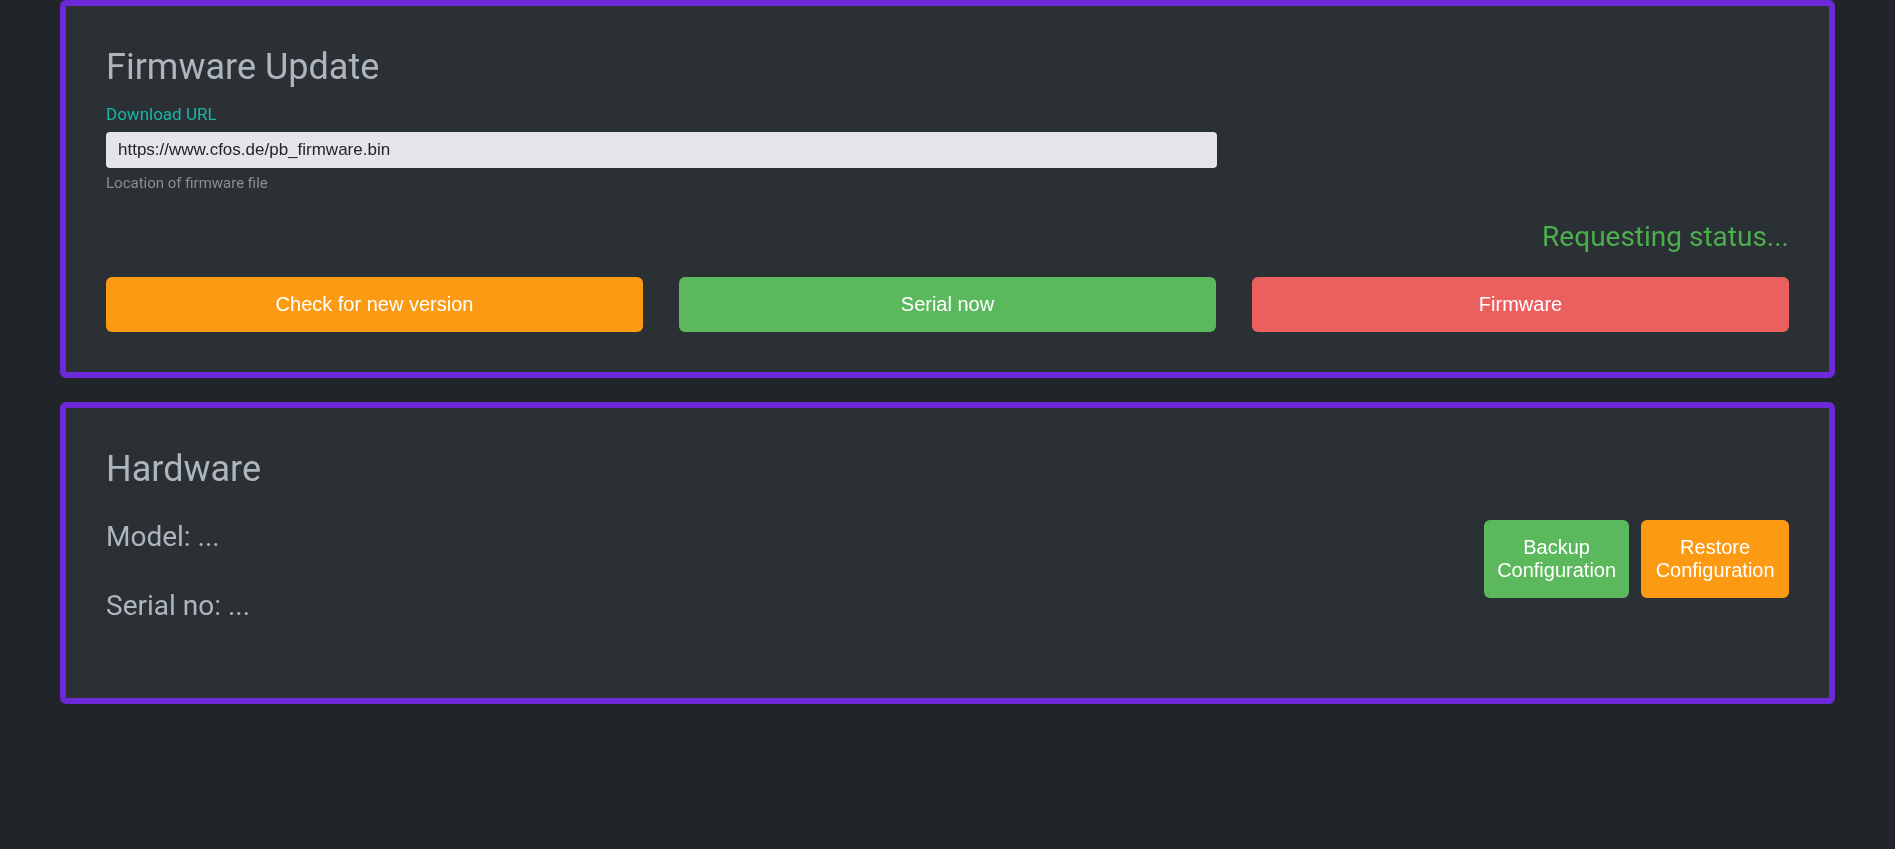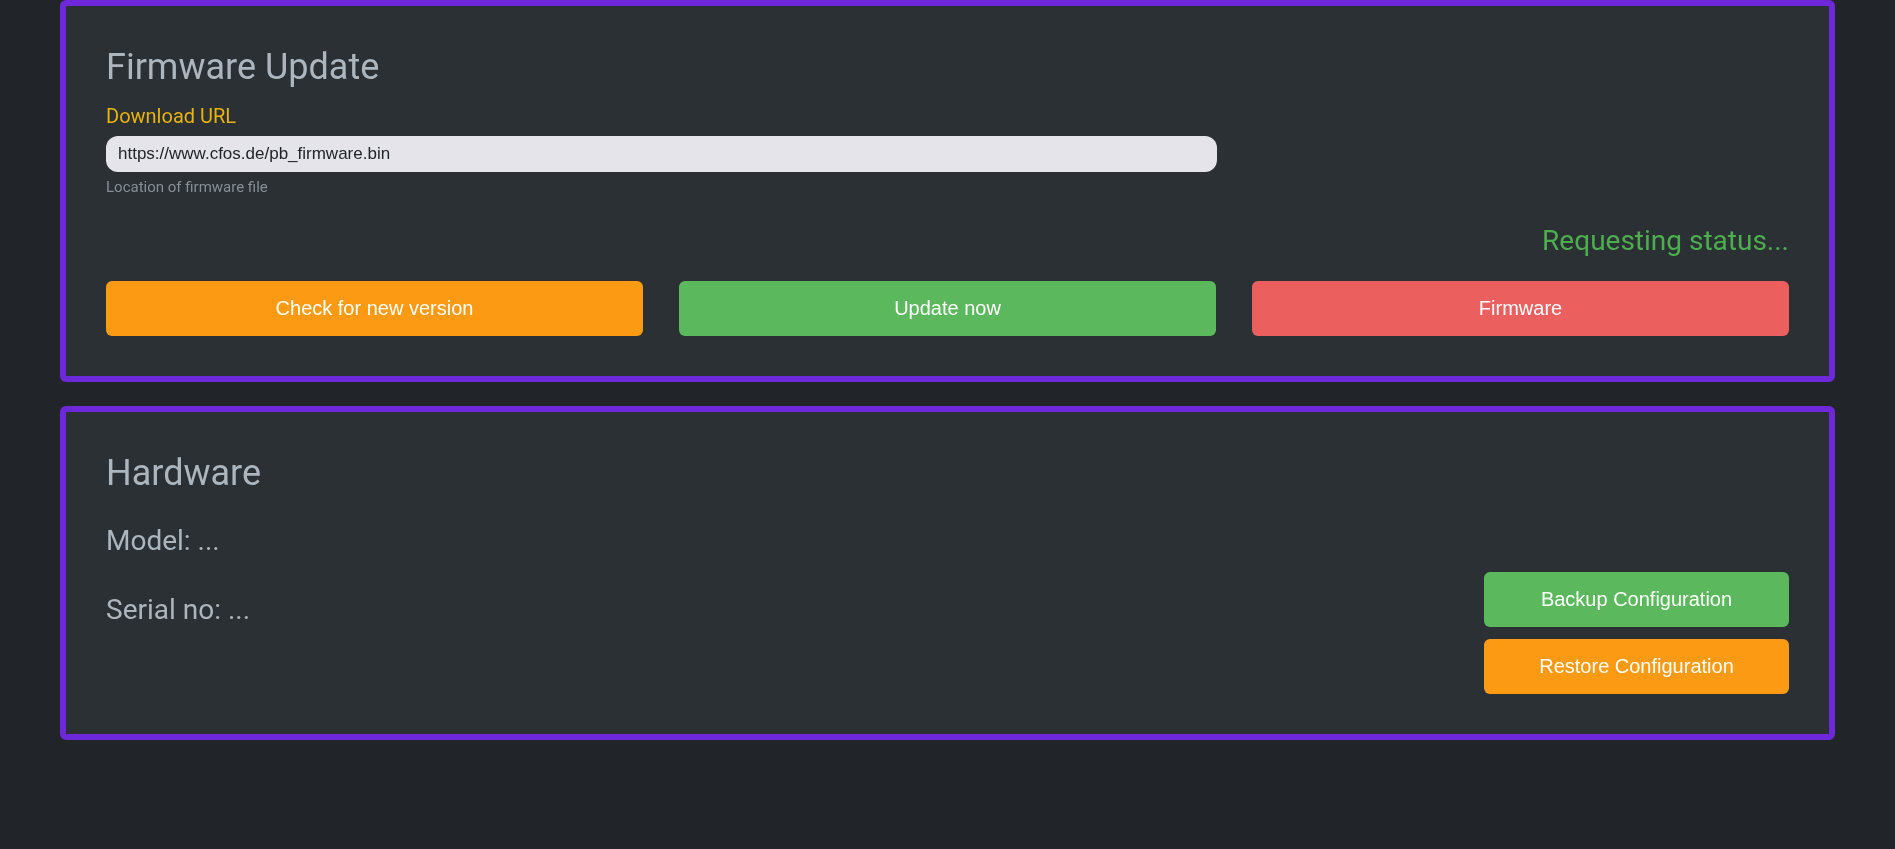--- a/index.html
+++ b/index.html
@@ -22,30 +22,30 @@
       margin-bottom: 24px;
     }
     .card-title {
       font-size: 36px;
       font-weight: 400;
       color: #adb5bd;
       margin-bottom: 16px;
     }
     .form-label {
       display: block;
-      font-size: 20px;
-      color: #eab308;
+      font-size: 17px;
+      color: #14b8a6;
       margin-bottom: 8px;
     }
     .form-input {
       width: 66%;
       background-color: #e5e4ea;
       color: #212529;
       border: none;
-      border-radius: 12px;
+      border-radius: 4px;
       padding: 8px 12px;
       font-size: 17px;
       margin-bottom: 6px;
     }
     .form-hint {
       font-size: 15px;
       color: #868e96;
       margin-bottom: 28px;
     }
     .status-text {
@@ -86,24 +86,22 @@
     .hardware-info {
       flex: 1;
     }
     .hardware-field {
       font-size: 28px;
       color: #adb5bd;
       margin-bottom: 36px;
     }
     .config-buttons {
       display: flex;
-      flex-direction: column;
       gap: 12px;
       width: 305px;
-      margin-top: 48px;
     }
     .btn-config {
       border: none;
       border-radius: 6px;
       padding: 16px 0;
       font-size: 20px;
       color: #fff;
       cursor: pointer;
       text-align: center;
     }
@@ -112,21 +110,21 @@
 <body>
 
 <div class="card">
   <h2 class="card-title">Firmware Update</h2>
   <label class="form-label">Download URL</label>
   <input type="text" class="form-input" value="https://www.cfos.de/pb_firmware.bin" style="">
   <div class="form-hint">Location of firmware file</div>
   <div class="status-text">Requesting status...</div>
   <div class="button-row">
     <button class="btn btn-orange">Check for new version</button>
-    <button class="btn btn-green">Update now</button>
+    <button class="btn btn-green">Serial now</button>
     <button class="btn btn-red">Firmware</button>
   </div>
 </div>
 
 <div class="card">
   <h2 class="card-title">Hardware</h2>
   <div class="hardware-row">
     <div class="hardware-info">
       <div class="hardware-field">
         <span>Model: </span><span>...</span>

